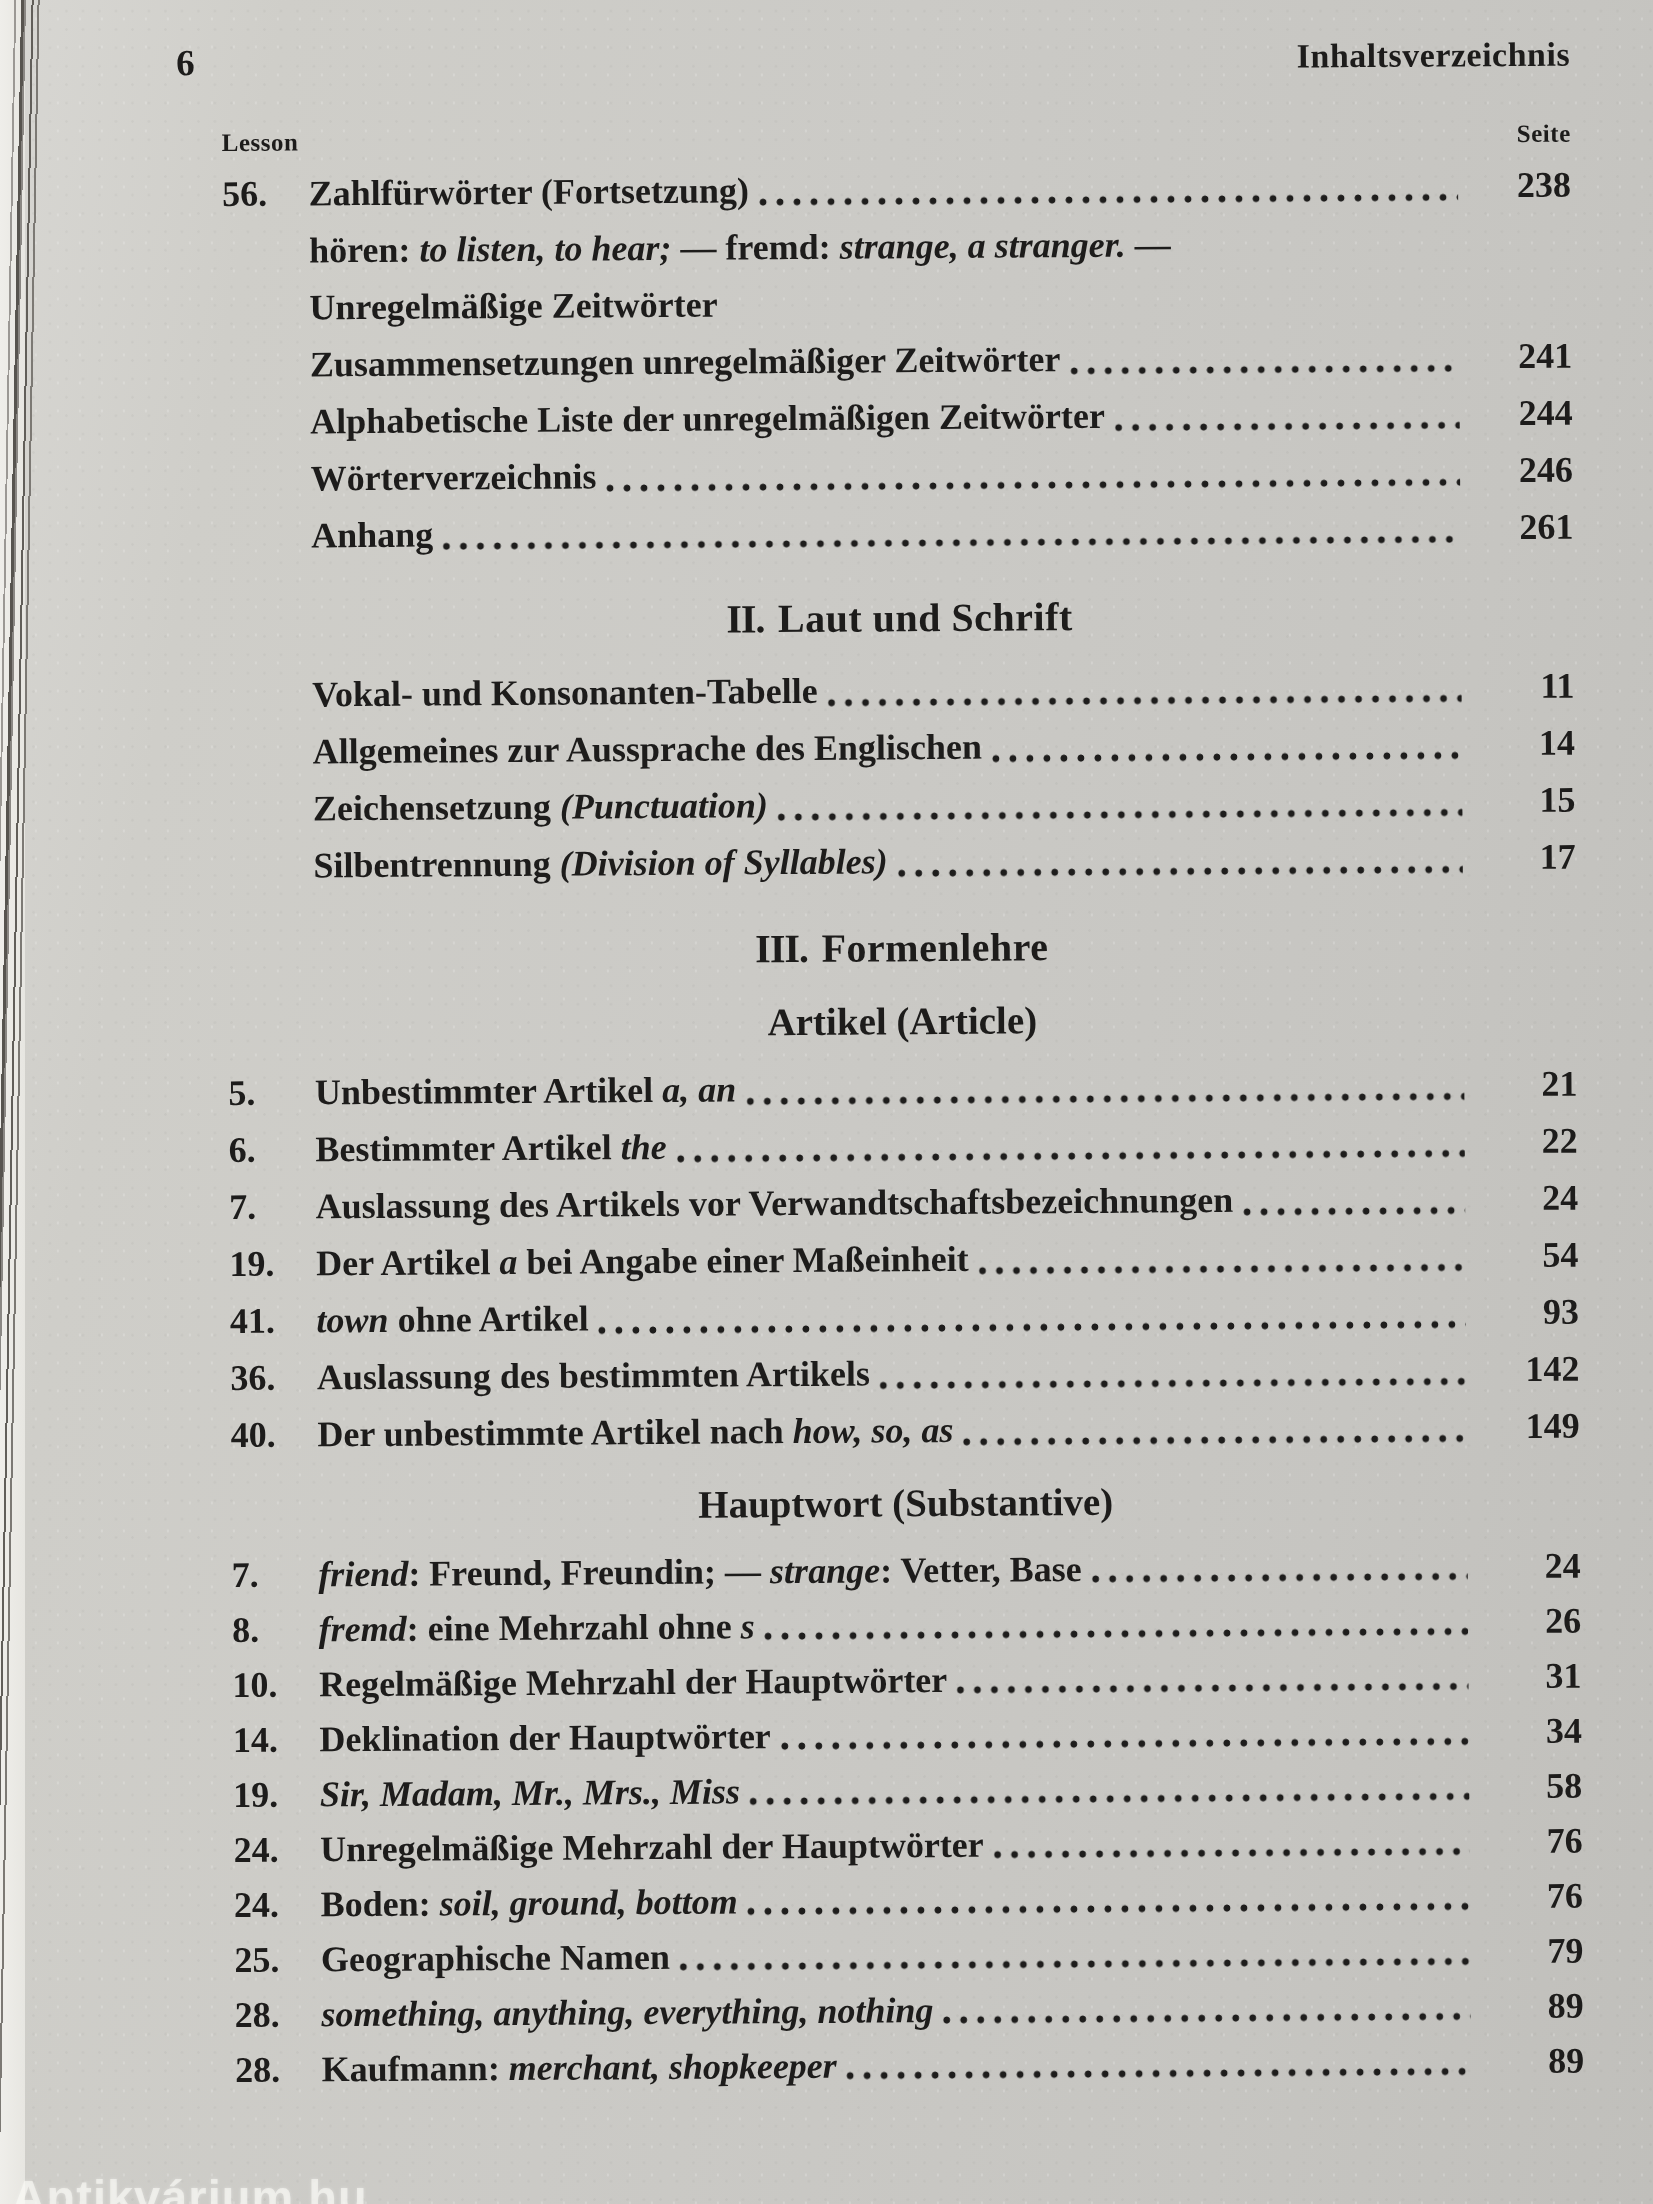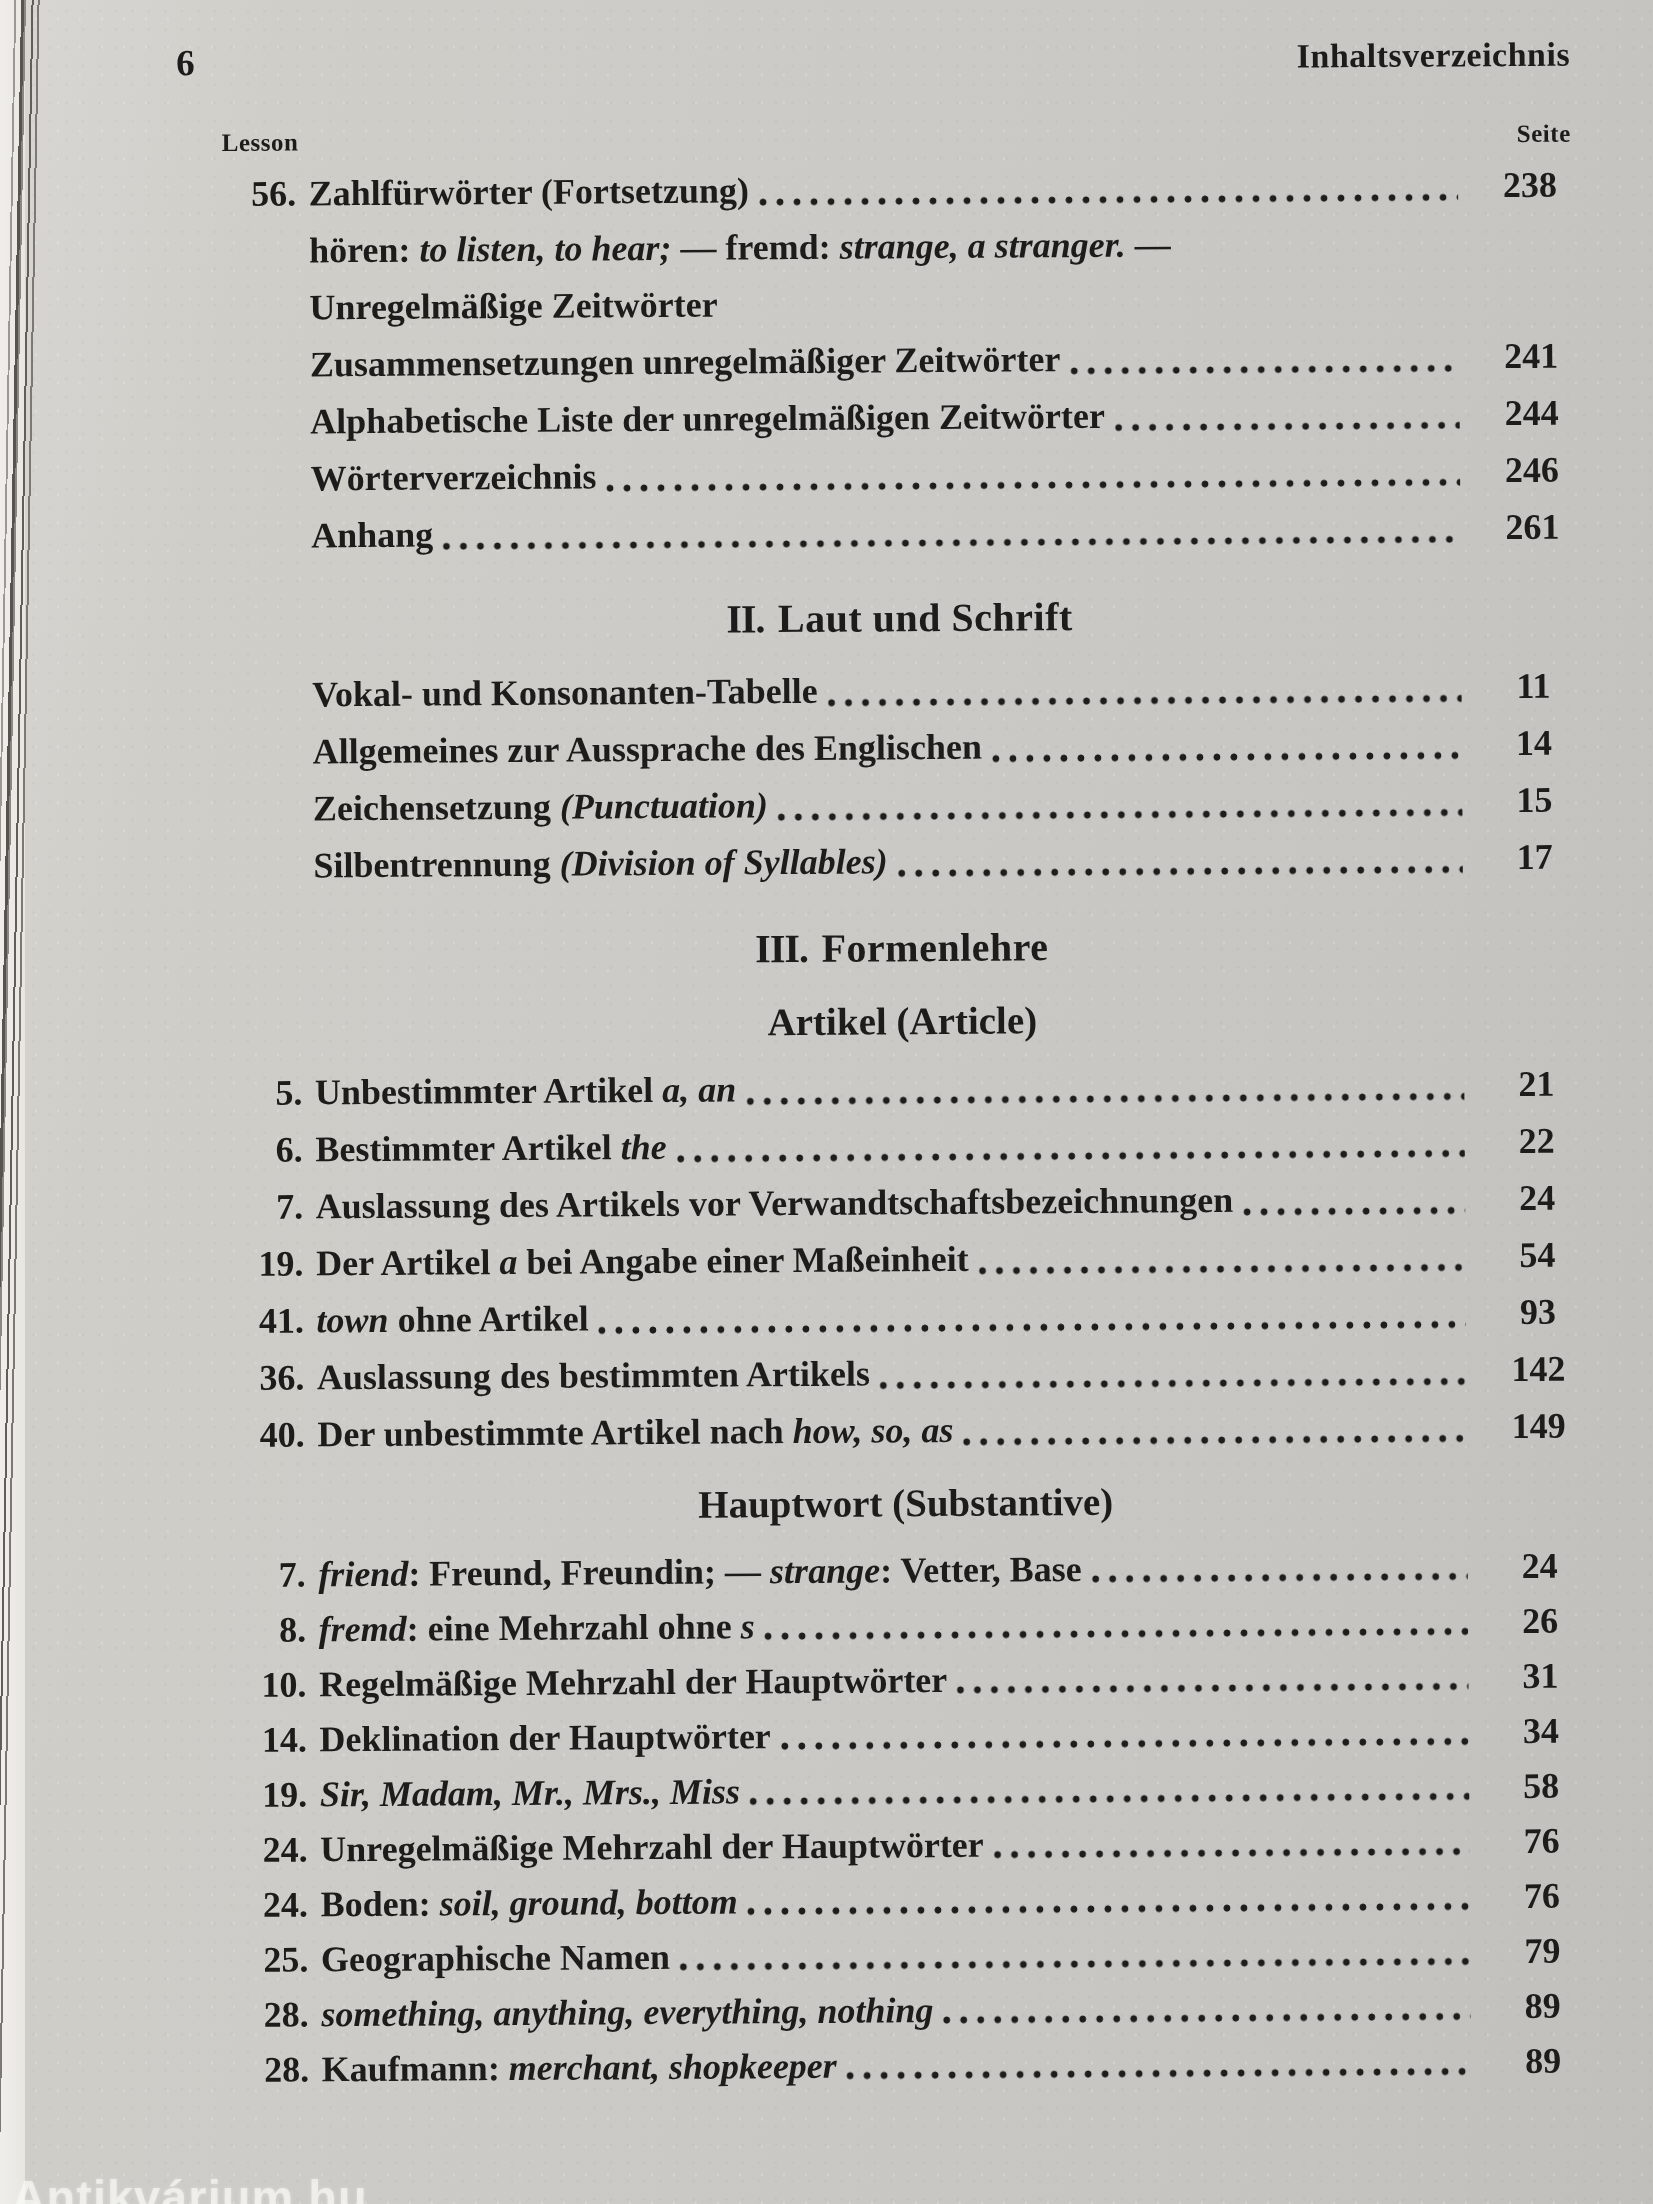--- a/index.html
+++ b/index.html
@@ -58,30 +58,30 @@
     display: flex; justify-content: space-between; align-items: baseline;
     font-size: 25px; font-weight: bold; line-height: 39px; margin-bottom: 3.9px;
     letter-spacing: 0.5px;
   }
   .row {
     display: flex; align-items: baseline;
     font-size: 36px; font-weight: bold; line-height: 57px;
     white-space: pre;
   }
   .row.tight { line-height: 55px; }
-  .num { flex: none; width: 74px; text-align: right; margin-right: 12.6px; }
+  .num { flex: none; width: 74px; margin-right: 12.6px; }
   .title { flex: none; }
   .it { font-style: italic; }
   .leader {
     flex: 1 1 auto; min-width: 13.6px; height: 9.7px;
     align-self: flex-end; margin: 0 31px 12.6px 9.7px;
     background-image: radial-gradient(circle at 3.9px 4.9px, #1e1d1c 3px, transparent 3.8px);
     background-size: 17px 9.7px; background-repeat: repeat-x;
   }
-  .pg { flex: none; min-width: 82px; text-align: center; }
+  .pg { flex: none; min-width: 82px; text-align: right; }
   .sec-heading {
     text-align: center; font-size: 40px; font-weight: bold;
     line-height: 58px; margin-top: 29px; margin-bottom: 15.5px;
     letter-spacing: 0.5px;
   }
   .sec-num { letter-spacing: -1px; margin-right: 13.6px; }
   .sub-heading {
     text-align: center; font-size: 39px; font-weight: bold;
     line-height: 56px; margin-top: 15.5px; margin-bottom: 11.6px;
   }

